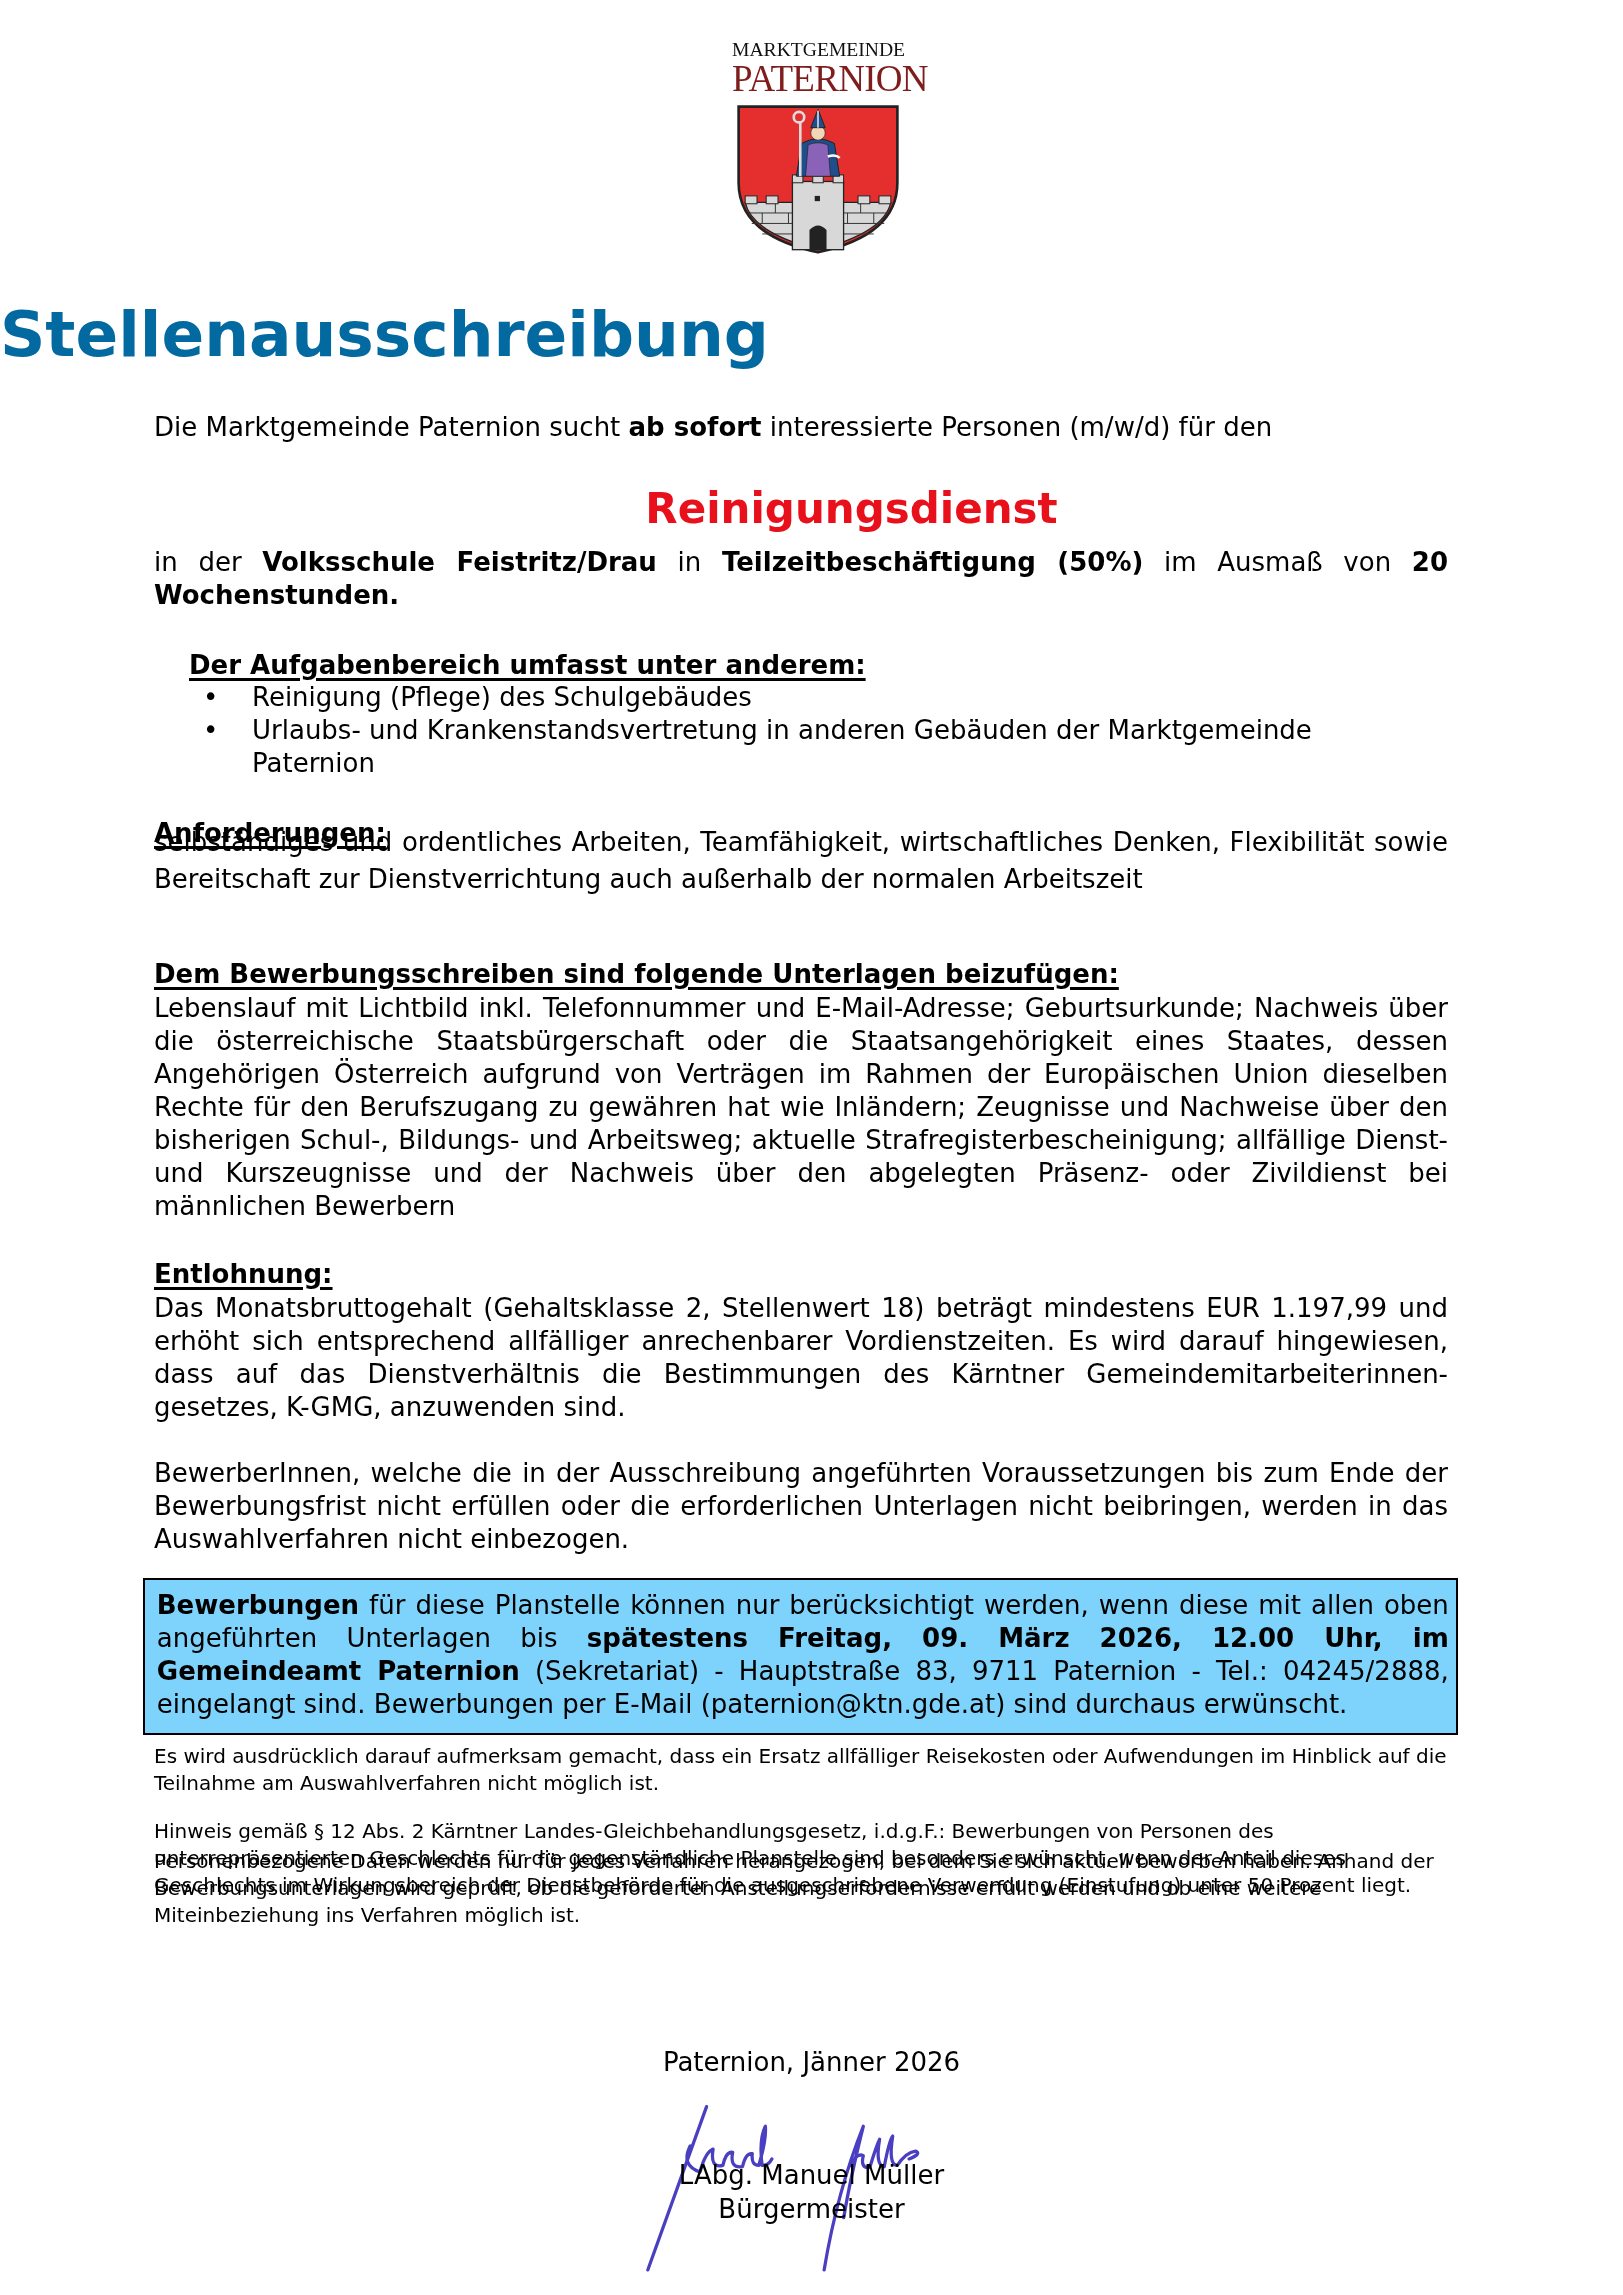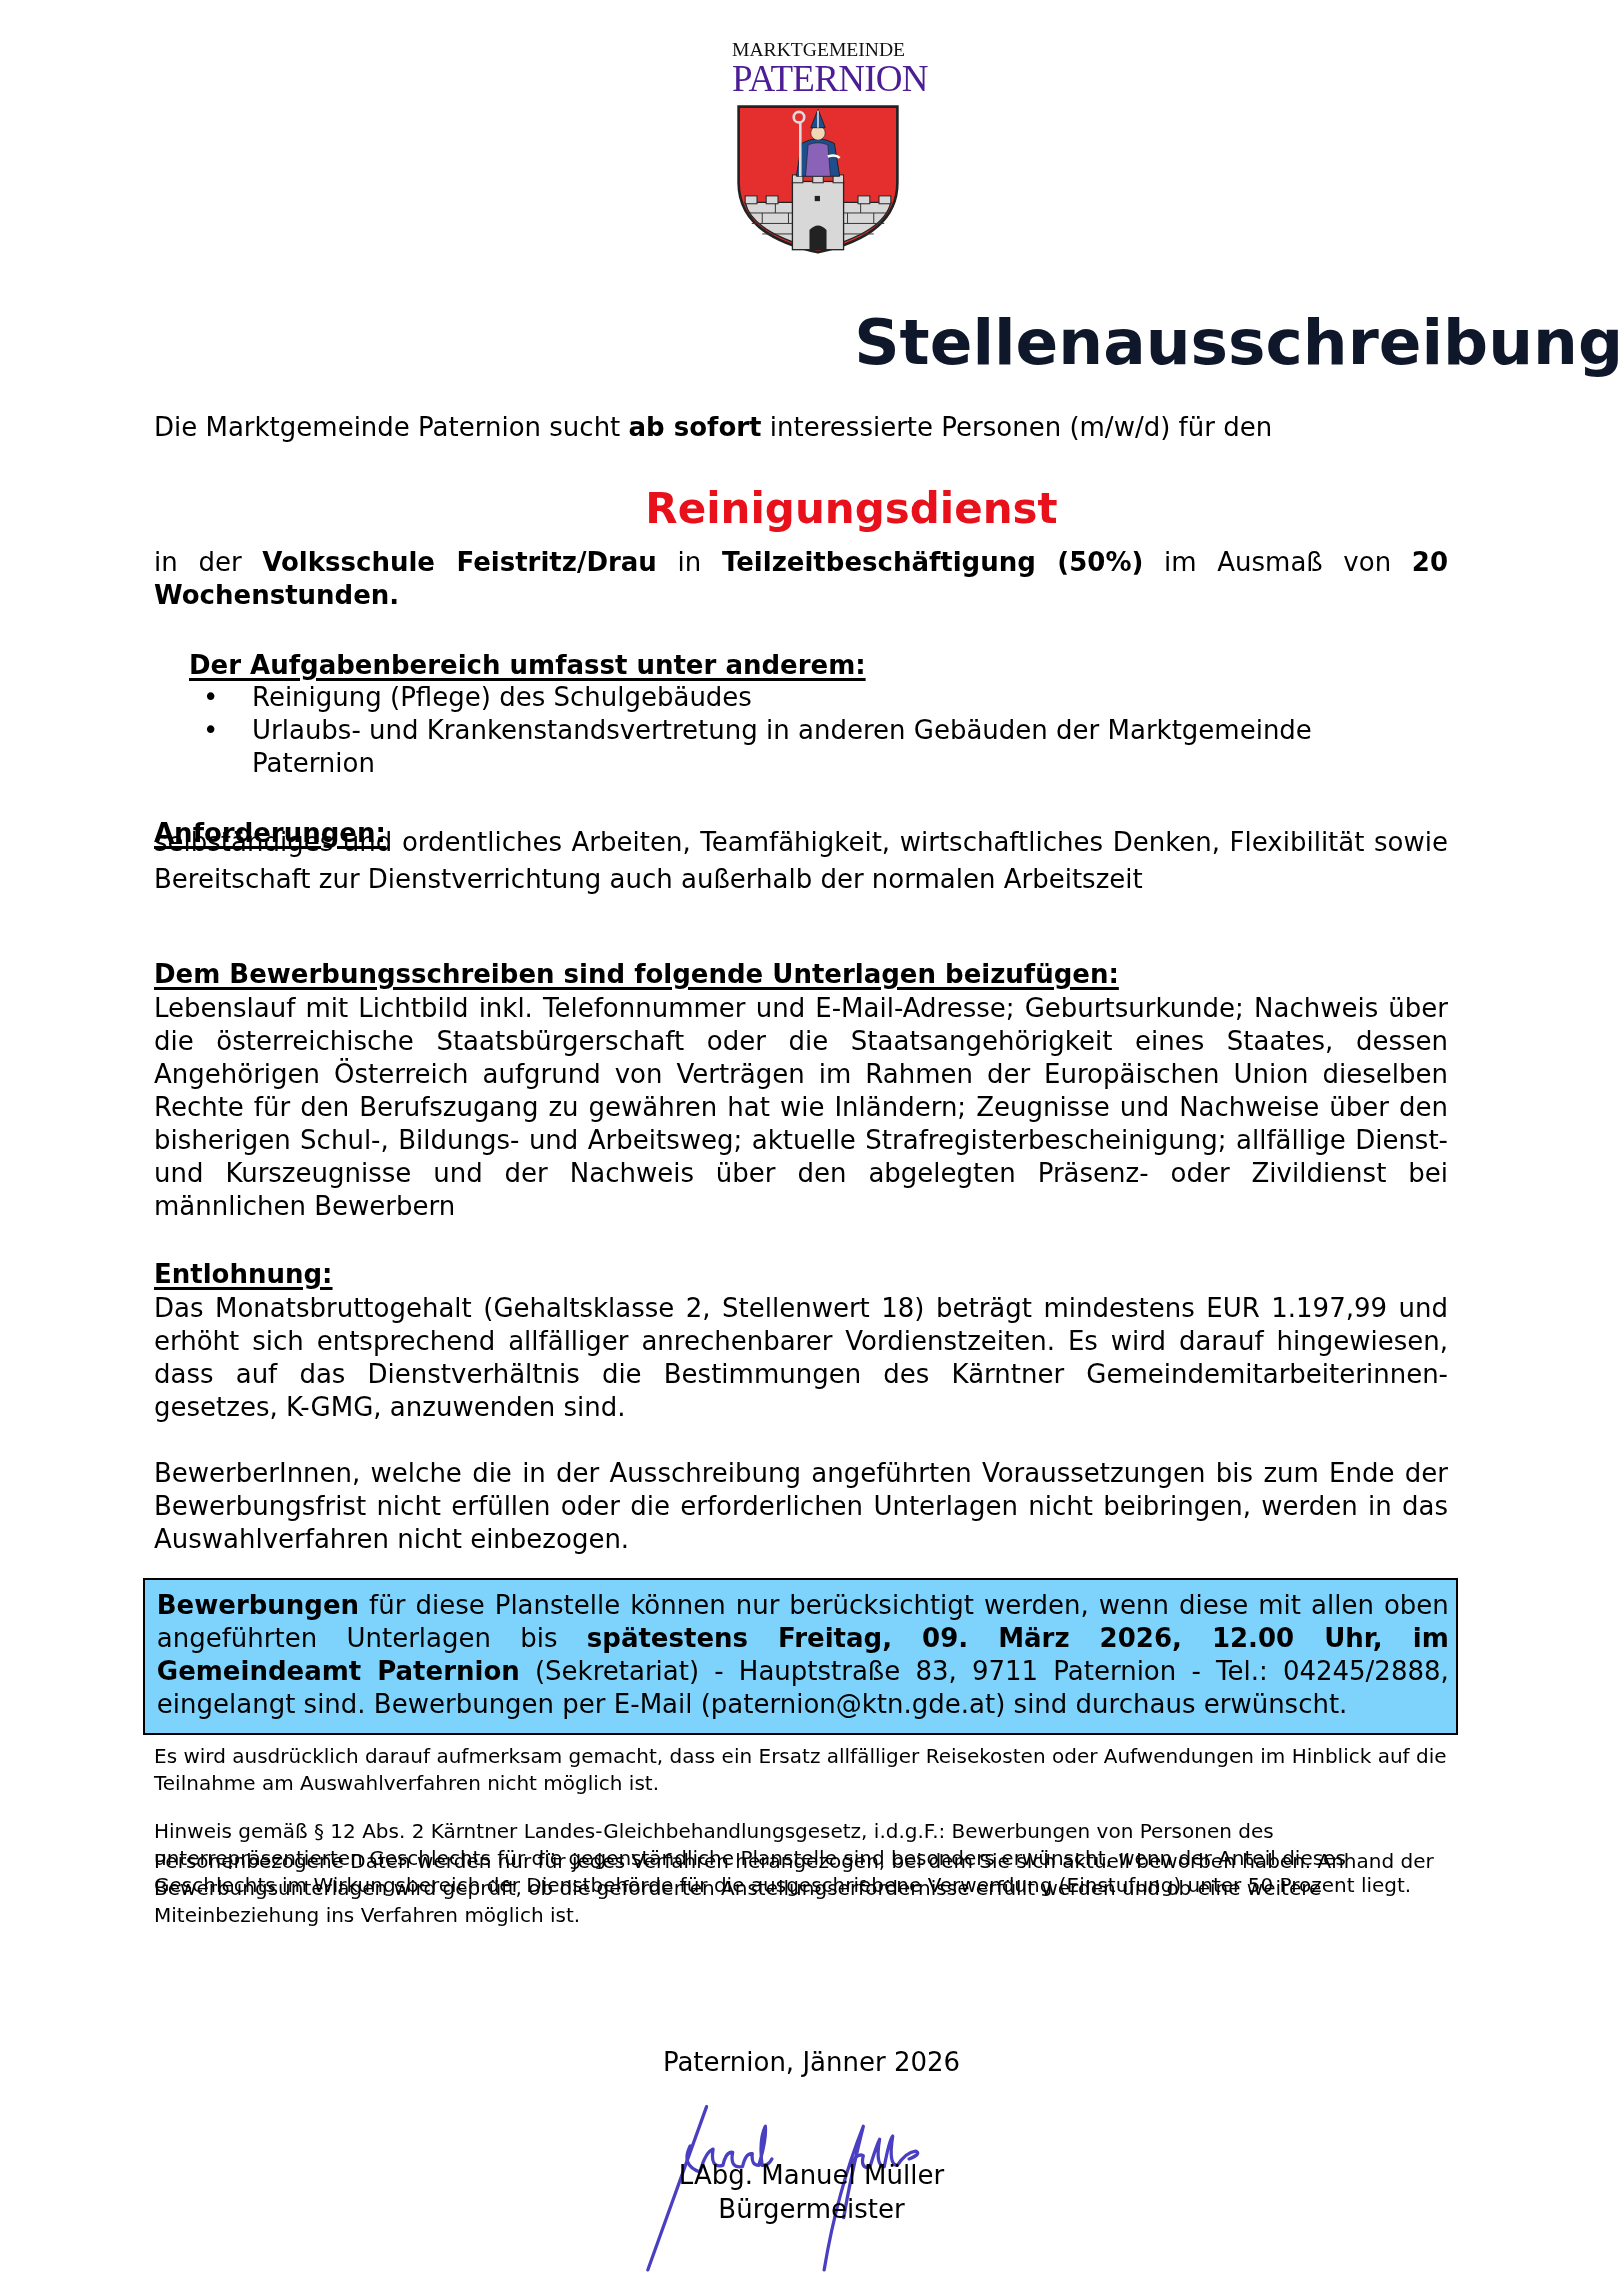--- a/index.html
+++ b/index.html
@@ -5,25 +5,25 @@
   html, body { margin: 0; padding: 0; background: #ffffff; }
   body { width: 1623px; height: 2295px; position: relative; overflow: hidden;
          font-family: "DejaVu Sans", sans-serif; color: #000; }
   .page { position: absolute; left: 0; top: 0; width: 1623px; height: 1771px; }
 
   
   .crest { position: absolute; left: 732px; top: 39px; width: 171px; height: 216px; }
   .crest-title1 { position: absolute; left: 0; top: 0; width: 171px; text-align: center;
     font-family: "Liberation Serif", serif; font-size: 19.6px; letter-spacing: 0px; color: #111; }
   .crest-title2 { position: absolute; left: 0; top: 18.3px; width: 171px; text-align: center;
-    font-family: "Liberation Serif", serif; font-size: 37px; color: #4c1d95; letter-spacing: -0.7px; }
+    font-family: "Liberation Serif", serif; font-size: 37px; color: #7f1d1d; letter-spacing: -0.7px; }
   .crest svg { position: absolute; left: 3.9px; top: 65px; }
 
-  .title { position: absolute; left: 0; top: 306px; width: 1623px; text-align: right;
-    color: #0f172a; font-weight: bold; font-size: 63px; }
+  .title { position: absolute; left: 0; top: 298px; width: 1623px; text-align: left;
+    color: #0369a1; font-weight: bold; font-size: 63px; }
   .subtitle { position: absolute; left: 0; top: 484px; width: 1623px; text-align: center;
     color: #e8101b; font-weight: bold; font-size: 42px; padding-left: 40px; }
 
   .txt { position: absolute; left: 154px; width: 1294px; font-size: 26px; line-height: 33px; }
   .just { text-align: justify; }
   .b { font-weight: bold; }
   .u { font-weight: bold; text-decoration: underline; text-decoration-thickness: 2.6px; text-underline-offset: 3.9px; }
 
   .intro { top: 411px; }
   .p1 { top: 546px; }

